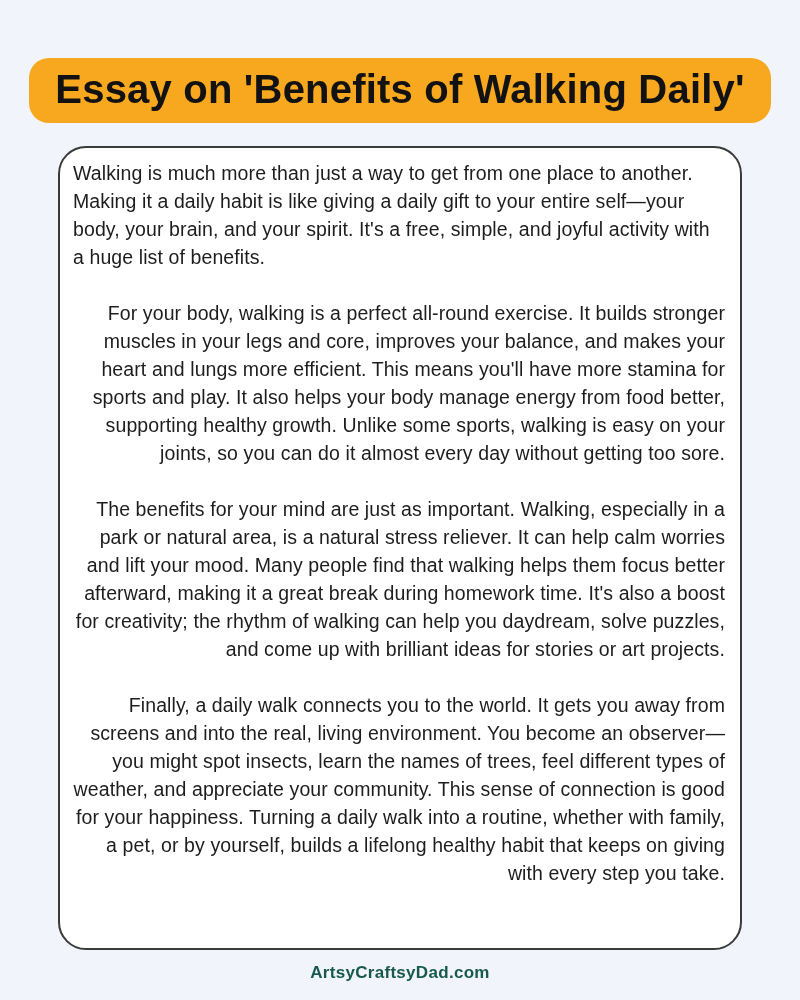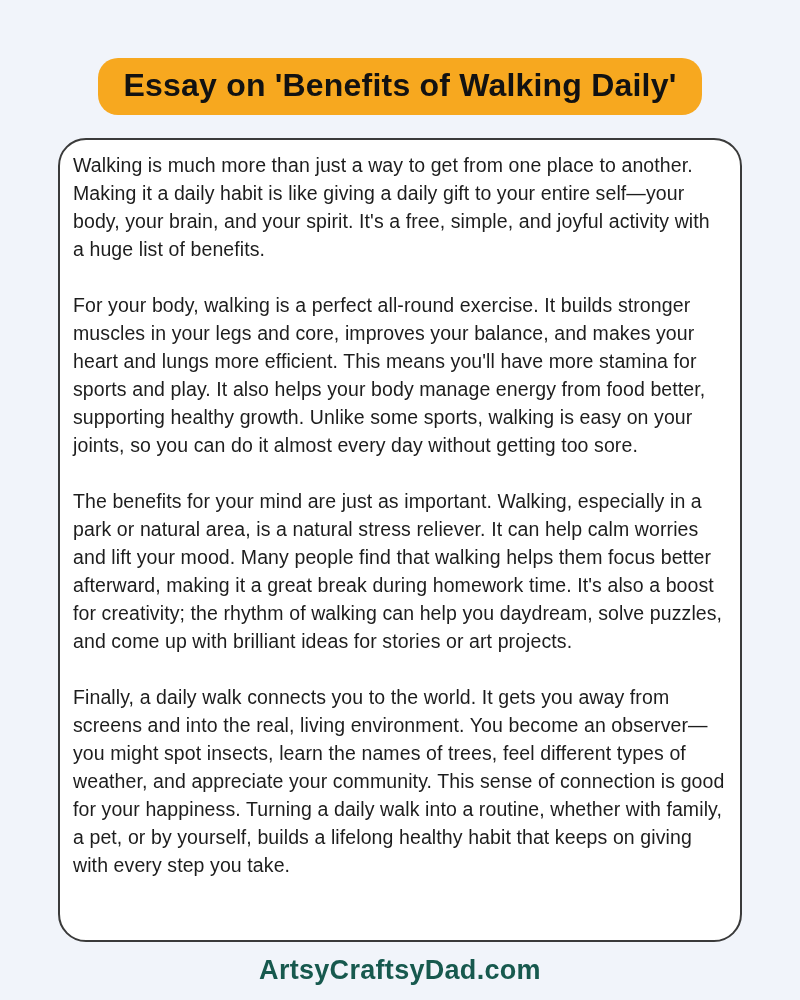--- a/index.html
+++ b/index.html
@@ -27,21 +27,21 @@
     display: flex;
     flex-direction: column;
     align-items: center;
   }
   .banner {
     margin-top: 58px;
     background: var(--banner-bg);
     color: var(--banner-text);
     border-radius: 20px;
     padding: 9px 26px 11px 26px;
-    font-size: 32px;
+    font-size: 40px;
     font-weight: 700;
     letter-spacing: 0.2px;
     white-space: nowrap;
     text-align: center;
   }
   .essay-box {
     margin-top: 23px;
     width: 684px;
     height: 804px;
     background: #ffffff;
@@ -52,24 +52,25 @@
   }
   .essay-box p {
     font-size: 19.5px;
     line-height: 28px;
     font-weight: 400;
     letter-spacing: 0.1px;
     color: var(--body-text);
   }
   .essay-box p + p {
     margin-top: 28px;
+    text-align: right;
   }
   .footer {
     margin-top: 13px;
-    font-size: 27px;
+    font-size: 17px;
     font-weight: 700;
     letter-spacing: 0.3px;
     color: var(--footer-color);
     text-align: center;
   }
 </style>
 </head>
 <body>
 
 <div class="page">

